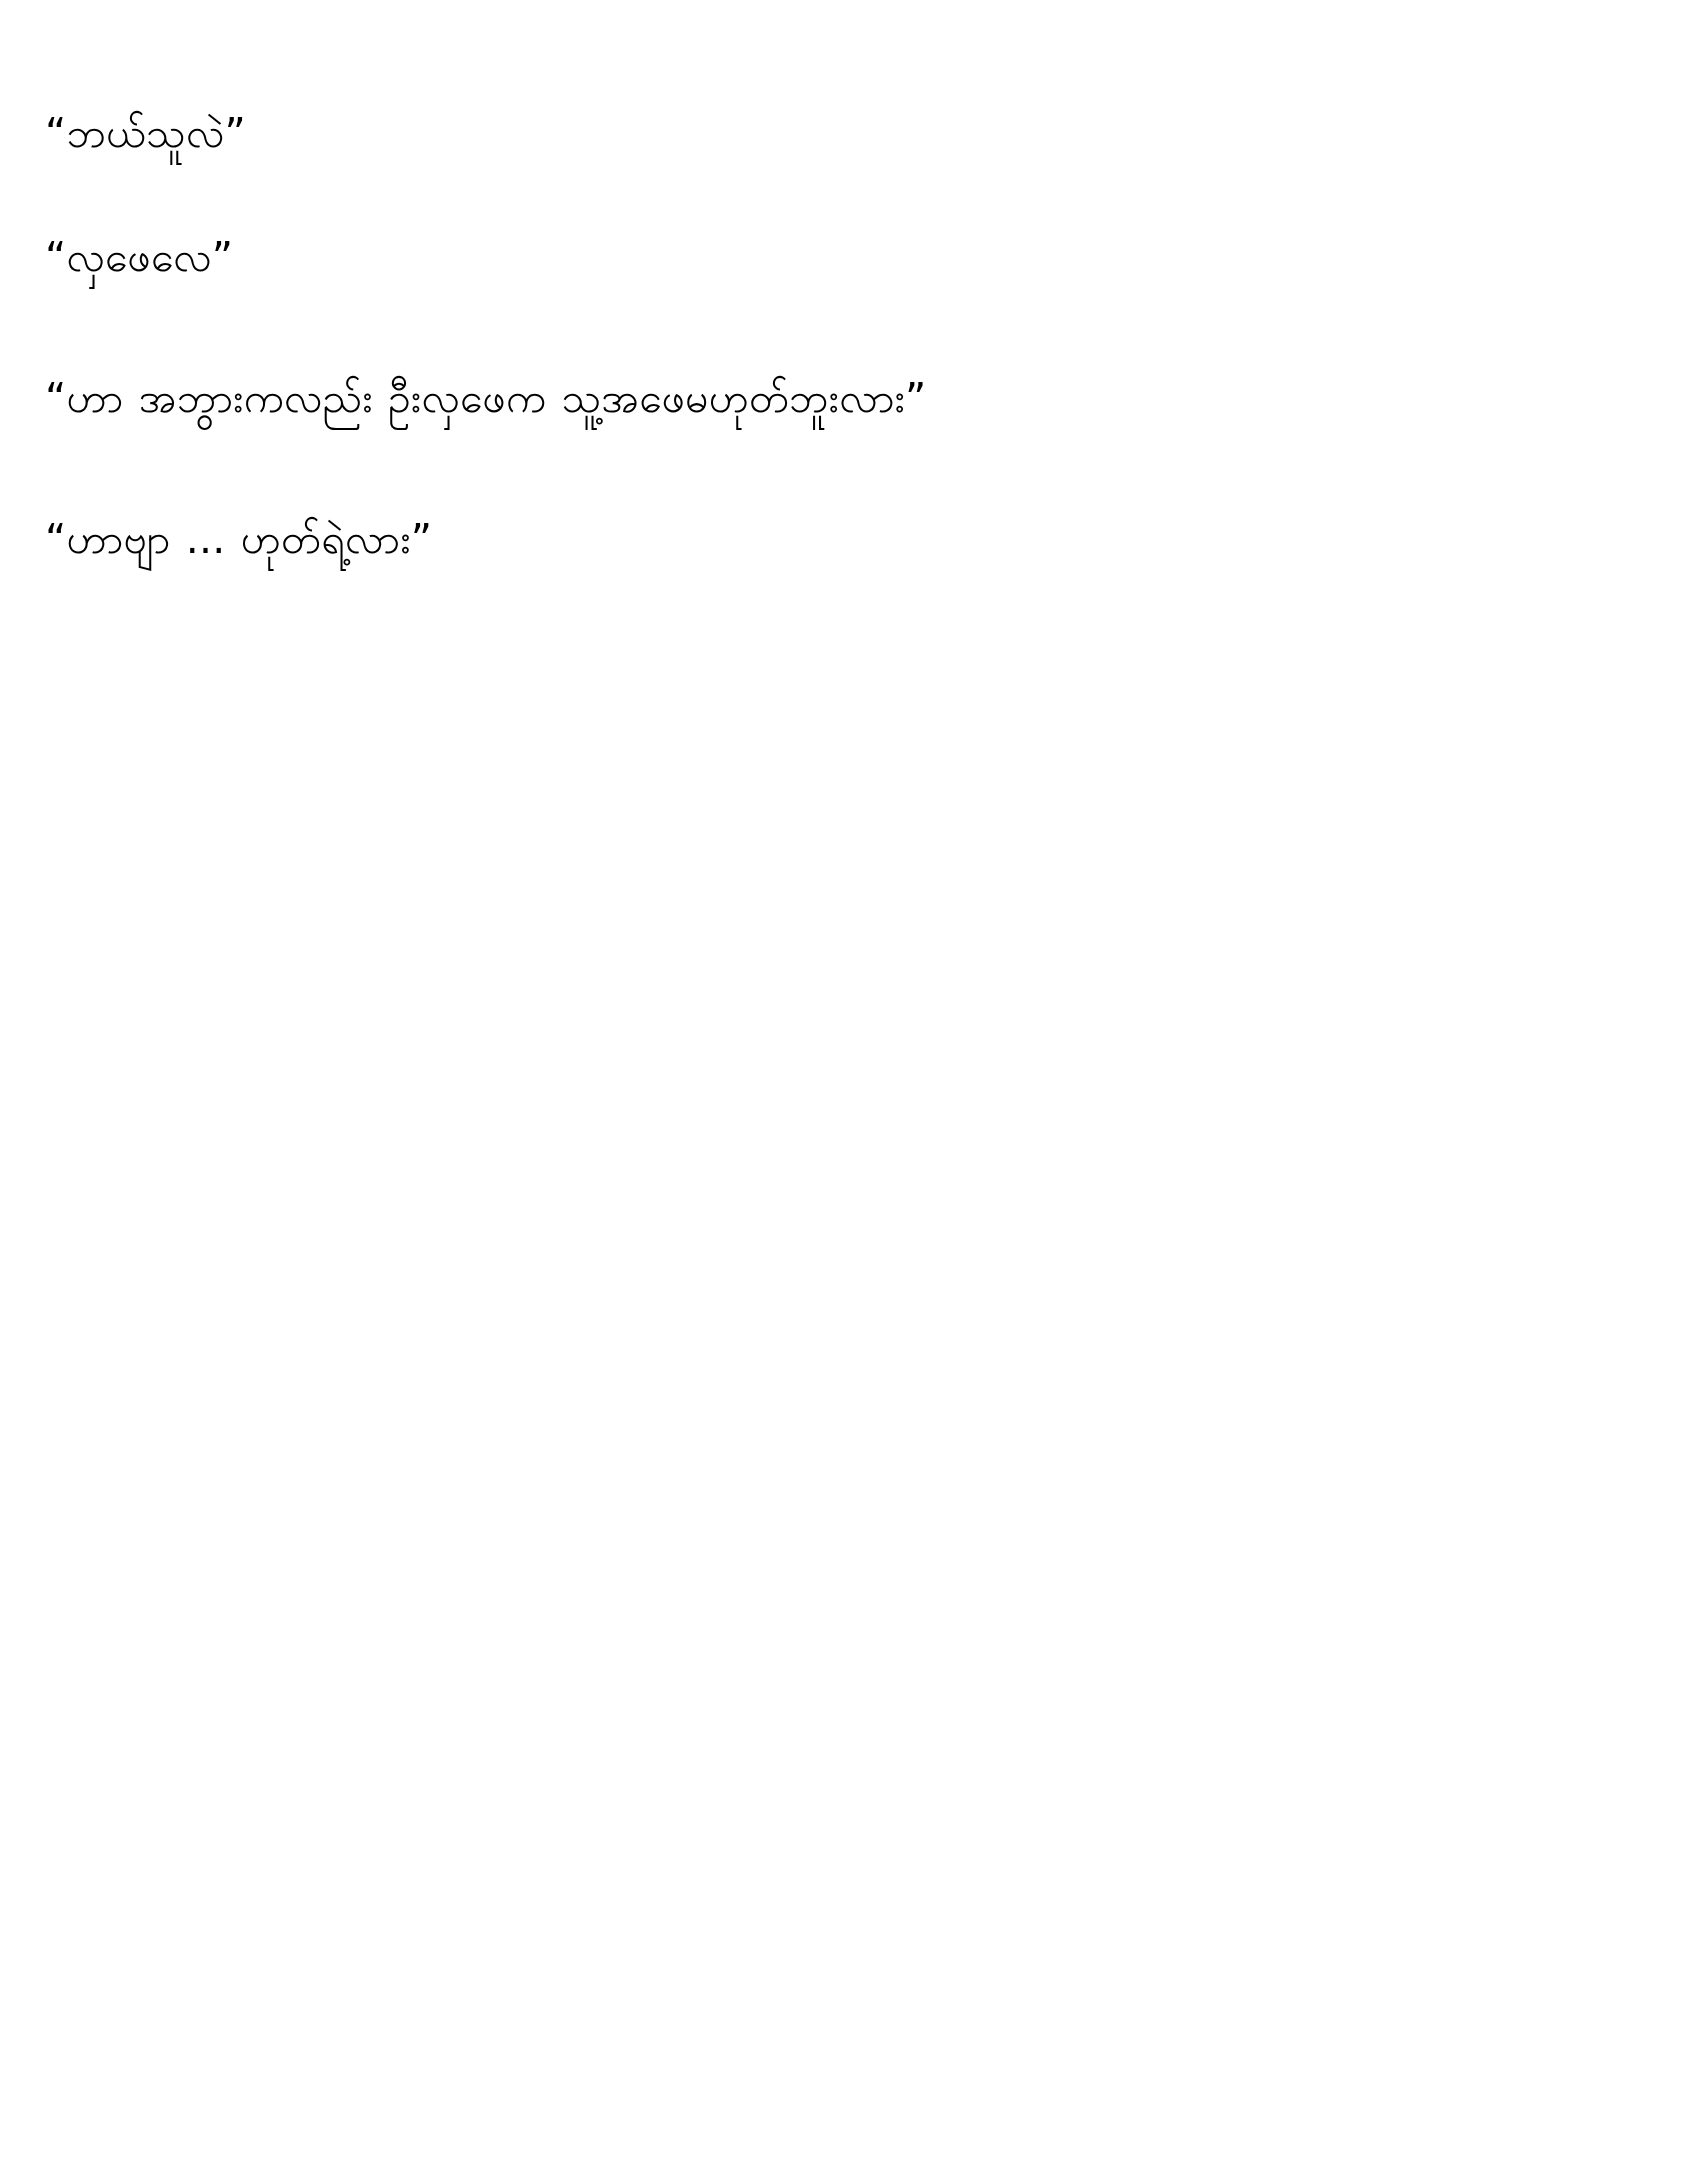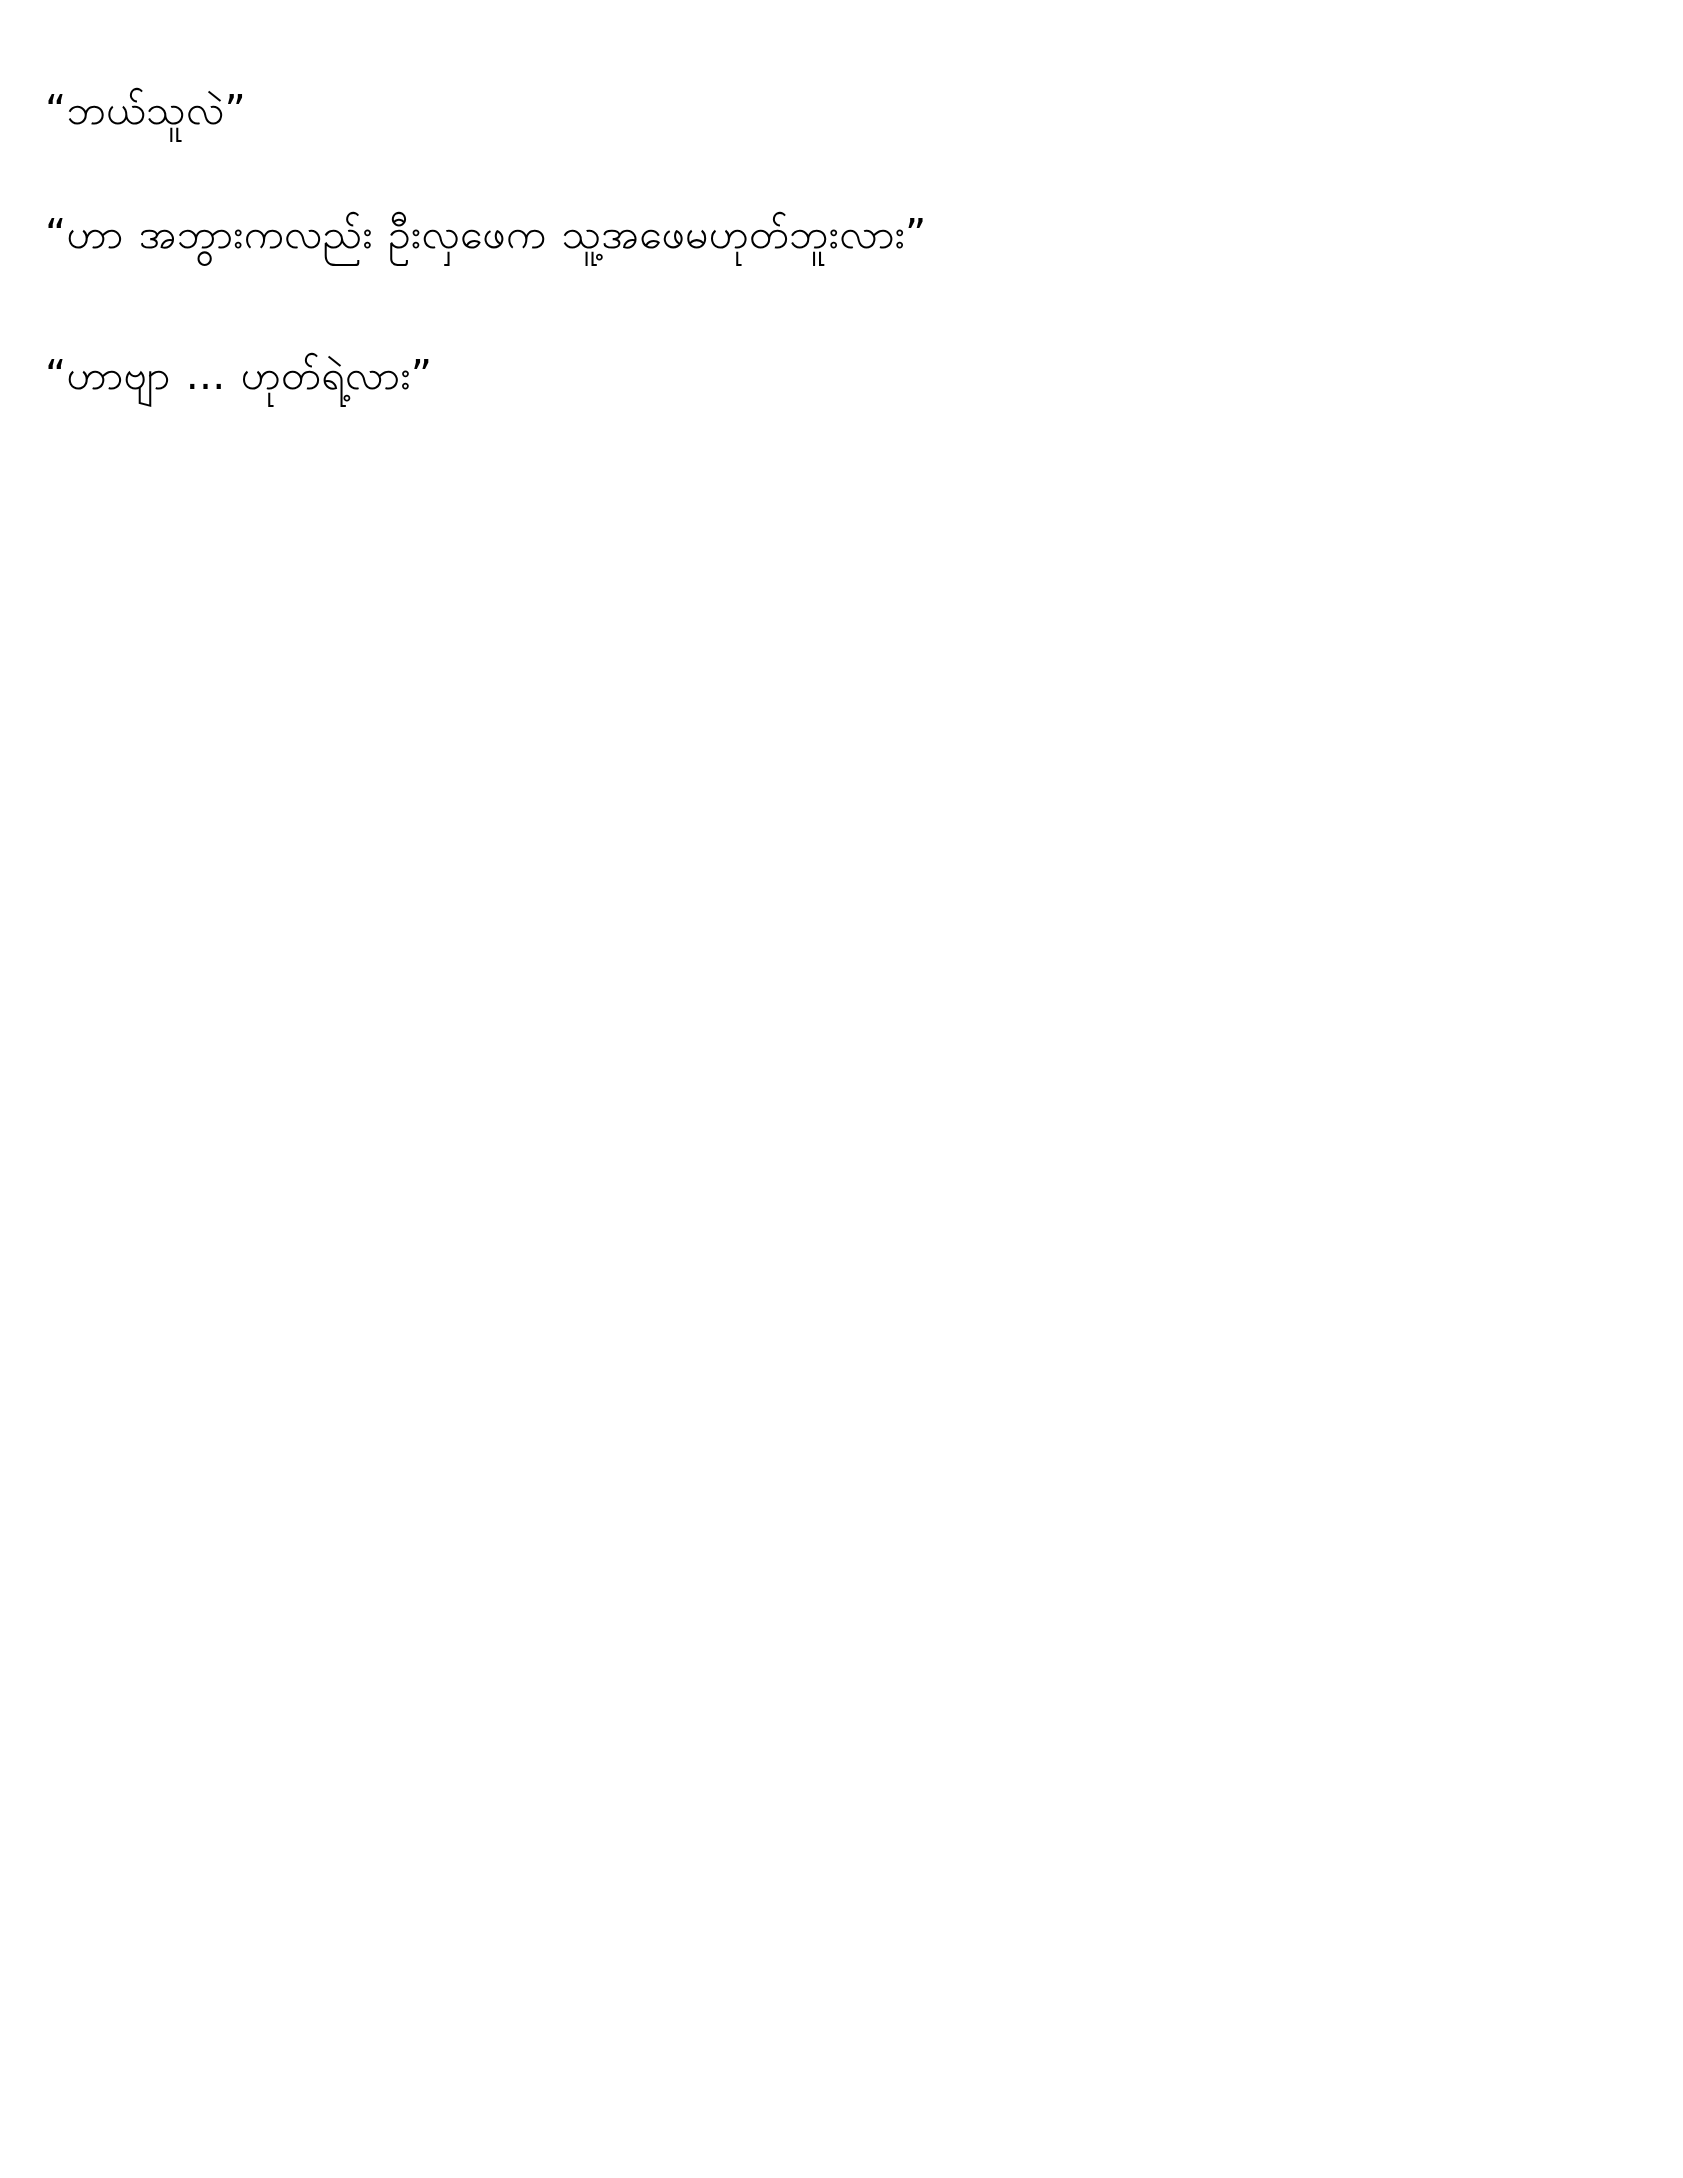--- a/index.html
+++ b/index.html
@@ -10,21 +10,21 @@
   body {
     width: 1683px;
     height: 2178px;
     font-family: "DejaVu Sans", sans-serif;
     color: #000000;
   }
   .page {
     box-sizing: border-box;
     width: 1683px;
     min-height: 2178px;
-    padding: 71px 94px 59px 45px;
+    padding: 94px 94px 59px 45px;
     background: #ffffff;
   }
   .para {
     font-size: 41px;
     line-height: 1.95;
     letter-spacing: 0.2px;
     margin: 0 0 44px 0;
     text-align: left;
     word-spacing: 2px;
     color: #000000;
@@ -35,16 +35,17 @@
   .para.block {
     text-align: justify;
     text-justify: inter-word;
   }
 </style>
 </head>
 <body>
 
 <div class="page">
   <p class="para">“ဘယ်သူလဲ”</p>
+  <p class="para gap-lg">“လှဖေလေ”</p>
   <p class="para gap-lg">“ဟာ အဘွားကလည်း ဦးလှဖေက သူ့အဖေမဟုတ်ဘူးလား”</p>
   <p class="para gap-lg">“ဟာဗျာ ... ဟုတ်ရဲ့လား”</p>
 </div>
 
 
 </body></html>

